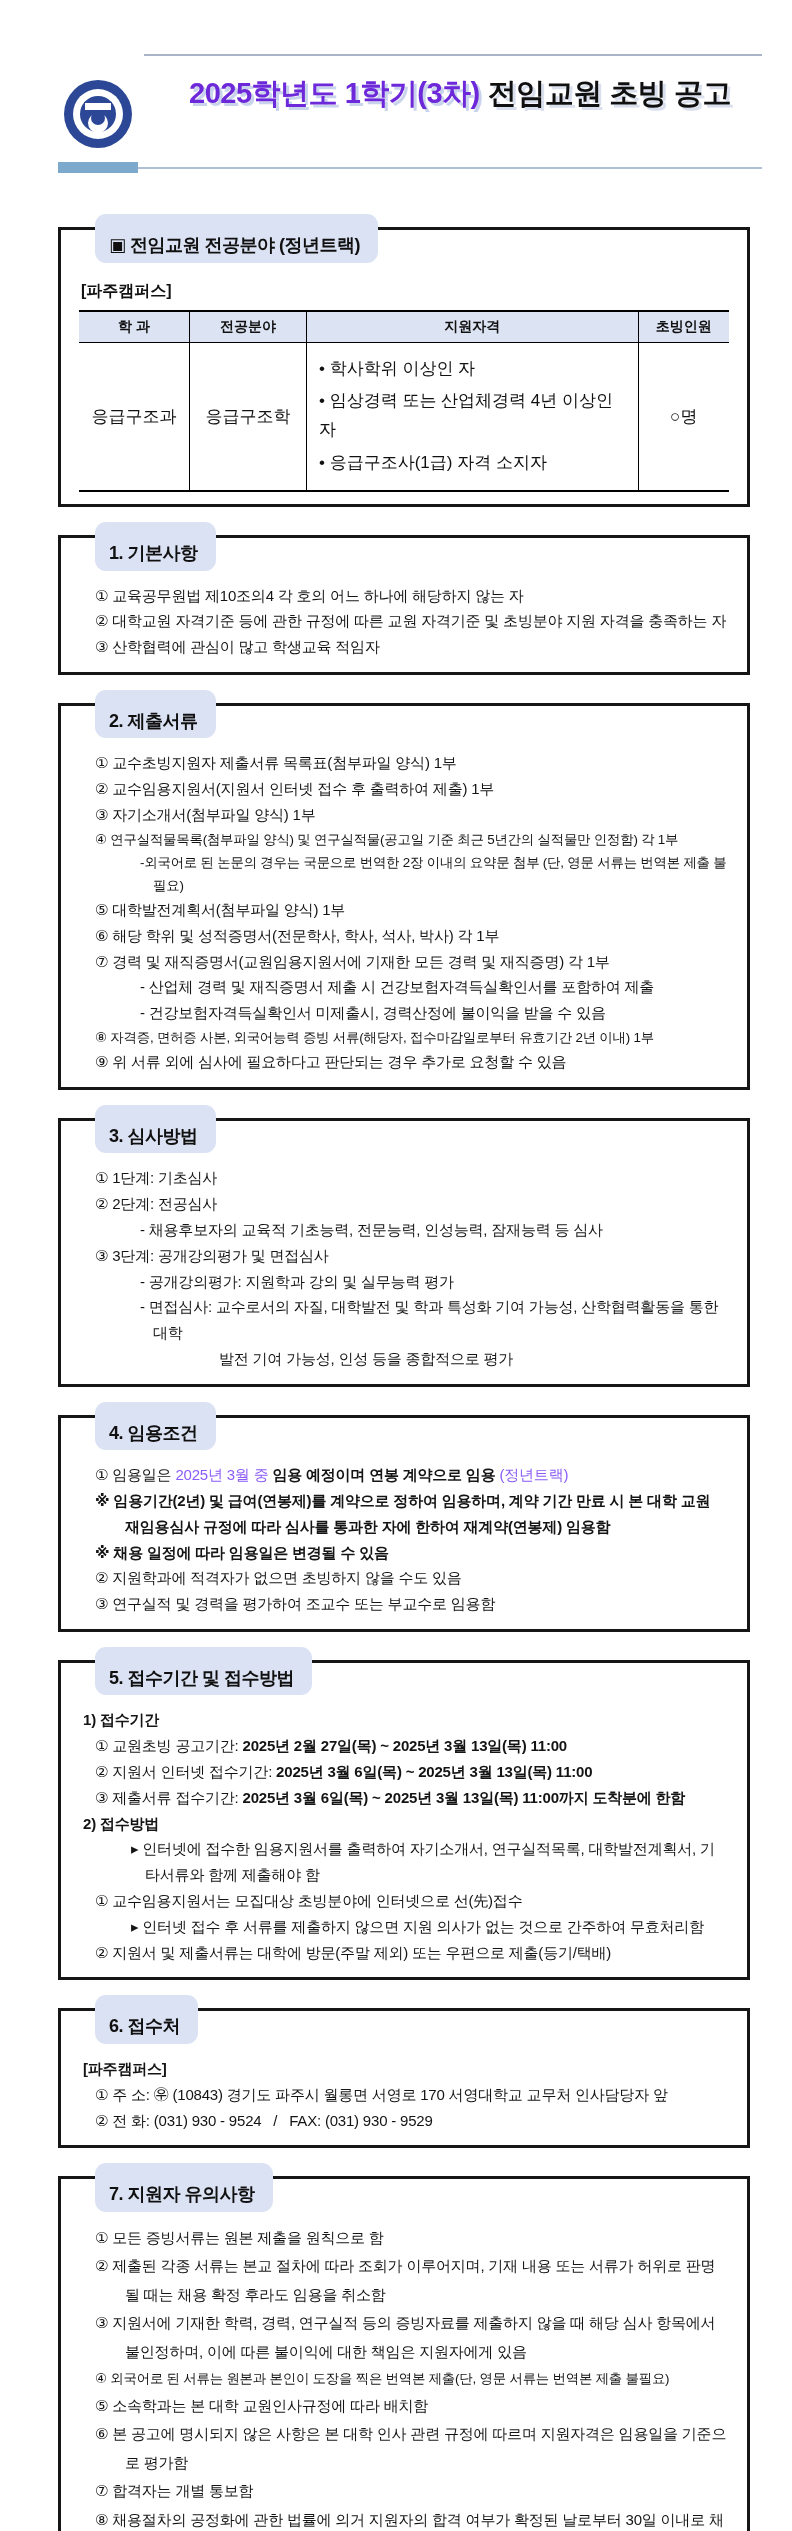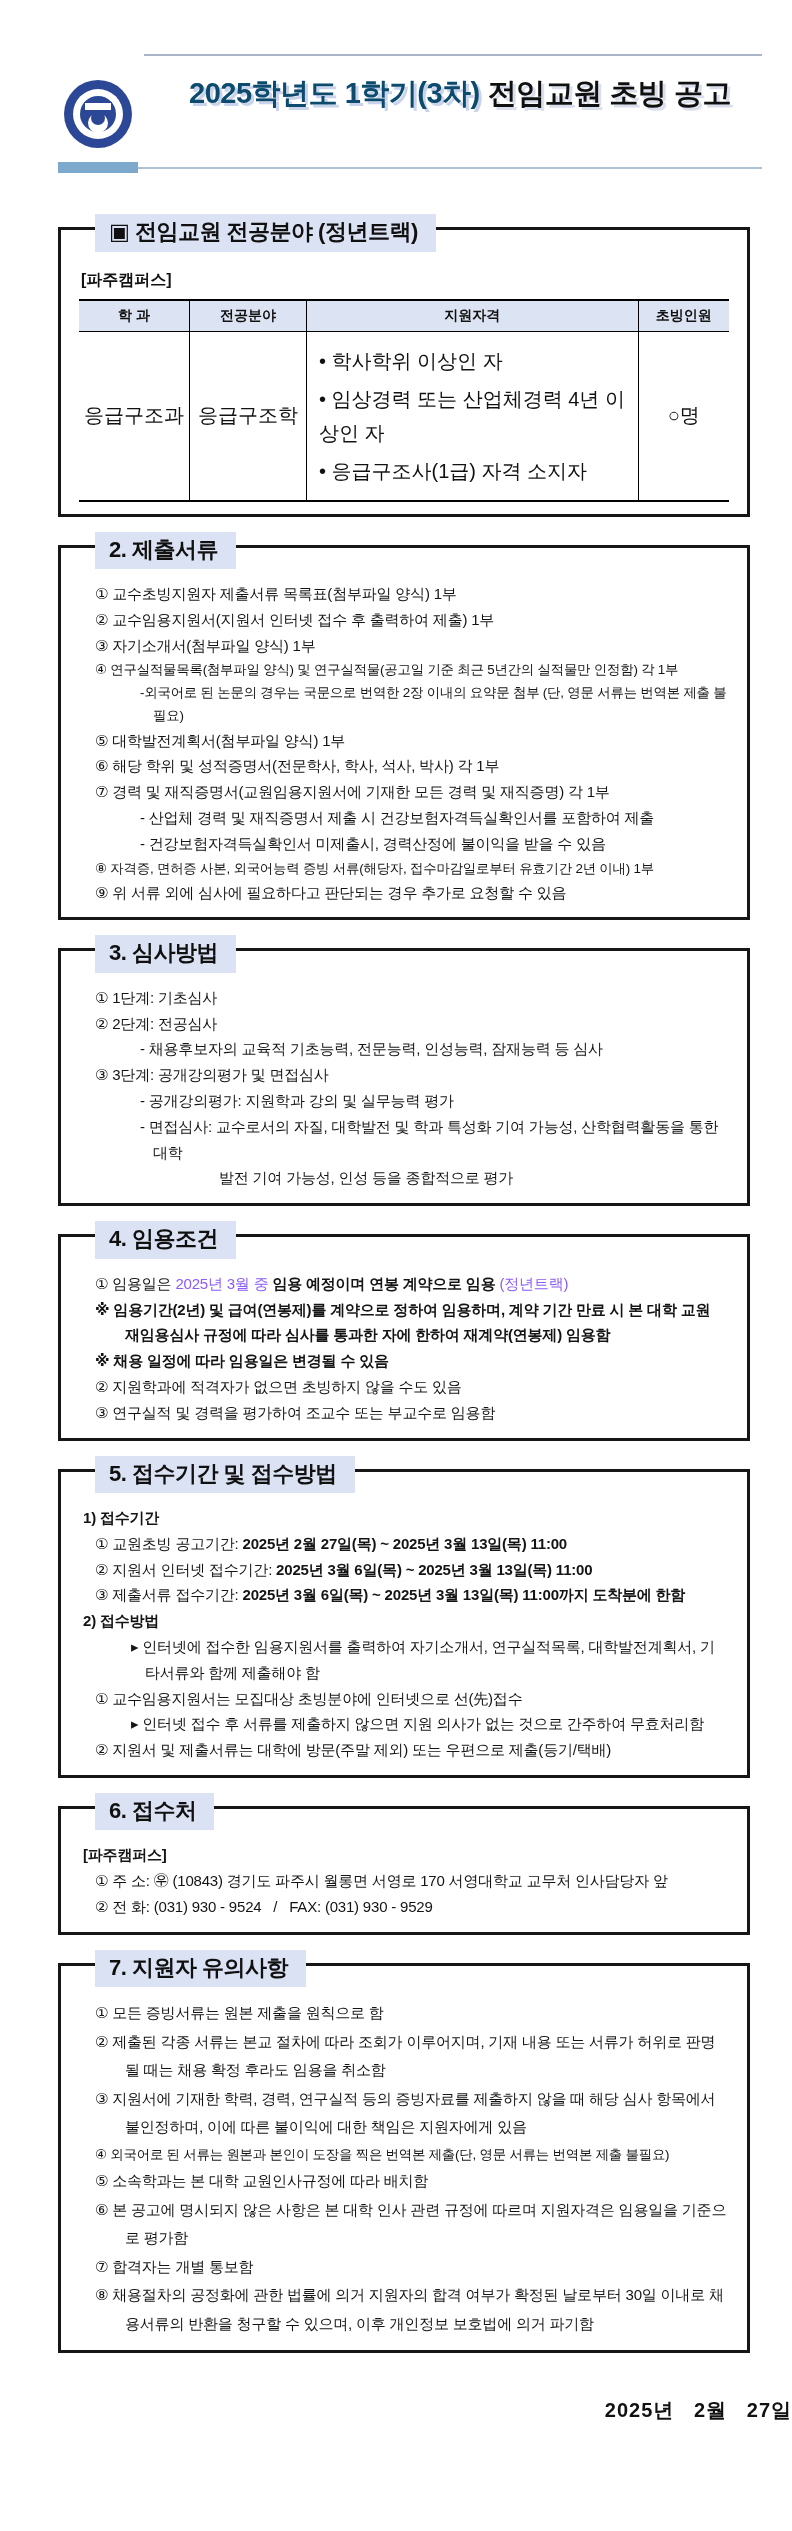--- a/index.html
+++ b/index.html
@@ -12,39 +12,39 @@
   
   .hdr{display:flex;align-items:flex-start;margin:0 30px 0 64px;}
   .seal{width:68px;height:68px;border-radius:50%;background:#2b4795;position:relative;flex:0 0 68px;margin-top:26px;}
   .seal .ring{position:absolute;inset:9px;border-radius:50%;background:#fff;}
   .seal .core{position:absolute;inset:16px;border-radius:50%;background:#2b4795;}
   .seal .band{position:absolute;left:20px;top:22px;width:28px;height:9px;background:#fff;border:1px solid #2b4795;box-sizing:border-box;}
   .seal .cres{position:absolute;left:24px;top:33px;width:20px;height:20px;border-radius:50%;background:#fff;}
   .seal .cres2{position:absolute;left:27px;top:31px;width:14px;height:14px;border-radius:50%;background:#2b4795;}
   .title-wrap{flex:1;margin-left:12px;border-top:2px solid #a9b4c6;padding-top:18px;}
   .title{margin:0;text-align:center;font-size:29px;font-weight:700;letter-spacing:-0.5px;white-space:nowrap;}
-  .t-blue{color:#0c4a6e;text-shadow:3px 3px 0 #c9d4ec;margin-left:14px;}
+  .t-blue{color:#6d28d9;text-shadow:3px 3px 0 #c9d4ec;margin-left:14px;}
   .t-black{color:#101010;margin-left:8px;text-shadow:3px 3px 0 #d9dfec;}
   .hdr-under{display:flex;align-items:center;margin:14px 30px 0 58px;}
   .hdr-under .blk{width:80px;height:11px;background:#7da9cc;}
   .hdr-under .rule{flex:1;height:2px;background:#aebfd6;}
   
   .box{border:3px solid #161616;margin:28px 42px 0 58px;padding:0 18px 12px 18px;background:#fff;}
   .box.first{margin-top:54px;}
   .badge{
     display:inline-block;position:relative;top:-16px;margin-left:16px;
-    background:#dbe2f3;padding:4px 18px 6px 14px;font-weight:700;font-size:22px;
-    color:#101010;line-height:1.25;letter-spacing:-0.5px;white-space:pre-wrap;
+    background:#dbe2f3;padding:20px 18px 6px 14px;font-weight:700;font-size:18px;
+    color:#101010;line-height:1.25;letter-spacing:-0.5px;white-space:pre-wrap;border-radius:11px;
   }
   .campus{margin:2px 0 8px 2px;font-weight:700;font-size:16px;}
   
   table.recruit{width:100%;border-collapse:collapse;border-top:2px solid #000;border-bottom:2px solid #000;table-layout:fixed;}
   table.recruit th{background:#dce3f2;font-size:14px;font-weight:700;padding:6px 2px;border-bottom:1px solid #000;}
   table.recruit th+th,table.recruit td+td{border-left:1px solid #000;}
-  table.recruit td{font-size:20px;padding:8px 4px;text-align:center;vertical-align:middle;}
+  table.recruit td{font-size:17px;padding:8px 4px;text-align:center;vertical-align:middle;}
   table.recruit td.left{text-align:left;padding-left:12px;}
   table.recruit td.left p{margin:4px 0;line-height:1.7;white-space:pre-wrap;}
   .col-dept{width:17%;}.col-major{width:18%;}.col-qual{width:51%;}.col-cnt{width:14%;}
   
   .lines{margin-top:-4px;}
   .line{margin:0;font-size:15px;line-height:1.72;color:#141414;letter-spacing:-0.2px;white-space:pre-wrap;}
   .loose .line{line-height:1.9;}
   .ind0{padding-left:4px;text-indent:0;}
   .ind1{padding-left:46px;text-indent:-30px;}
   .ind2{padding-left:74px;text-indent:-13px;}
@@ -104,20 +104,28 @@
             <p>• 학사학위 이상인 자</p>
             <p>• 임상경력 또는 산업체경력 4년 이상인 자</p>
             <p>• 응급구조사(1급) 자격 소지자</p>
           </td>
           <td>○명</td>
         </tr>
       </tbody>
     </table>
   </section>
 
+  <section class="box">
+    <div class="badge">1. 기본사항</div>
+    <div class="lines">
+        <p class="line ind1"><span>① 교육공무원법 제10조의4 각 호의 어느 하나에 해당하지 않는 자</span></p>
+        <p class="line ind1"><span>② 대학교원 자격기준 등에 관한 규정에 따른 교원 자격기준 및 초빙분야 지원 자격을 충족하는 자</span></p>
+        <p class="line ind1"><span>③ 산학협력에 관심이 많고 학생교육 적임자</span></p>
+      </div>
+  </section>
 
   <section class="box">
     <div class="badge">2. 제출서류</div>
     <div class="lines">
         <p class="line ind1"><span>① 교수초빙지원자 제출서류 목록표(첨부파일 양식) 1부</span></p>
         <p class="line ind1"><span>② 교수임용지원서(지원서 인터넷 접수 후 출력하여 제출) 1부</span></p>
         <p class="line ind1"><span>③ 자기소개서(첨부파일 양식) 1부</span></p>
         <p class="line ind1 sm"><span>④ 연구실적물목록(첨부파일 양식) 및 연구실적물(공고일 기준 최근 5년간의 실적물만 인정함) 각 1부</span></p>
         <p class="line ind2 sm"><span>-외국어로 된 논문의 경우는 국문으로 번역한 2장 이내의 요약문 첨부 (단, 영문 서류는 번역본 제출 불필요)</span></p>
         <p class="line ind1"><span>⑤ 대학발전계획서(첨부파일 양식) 1부</span></p>

